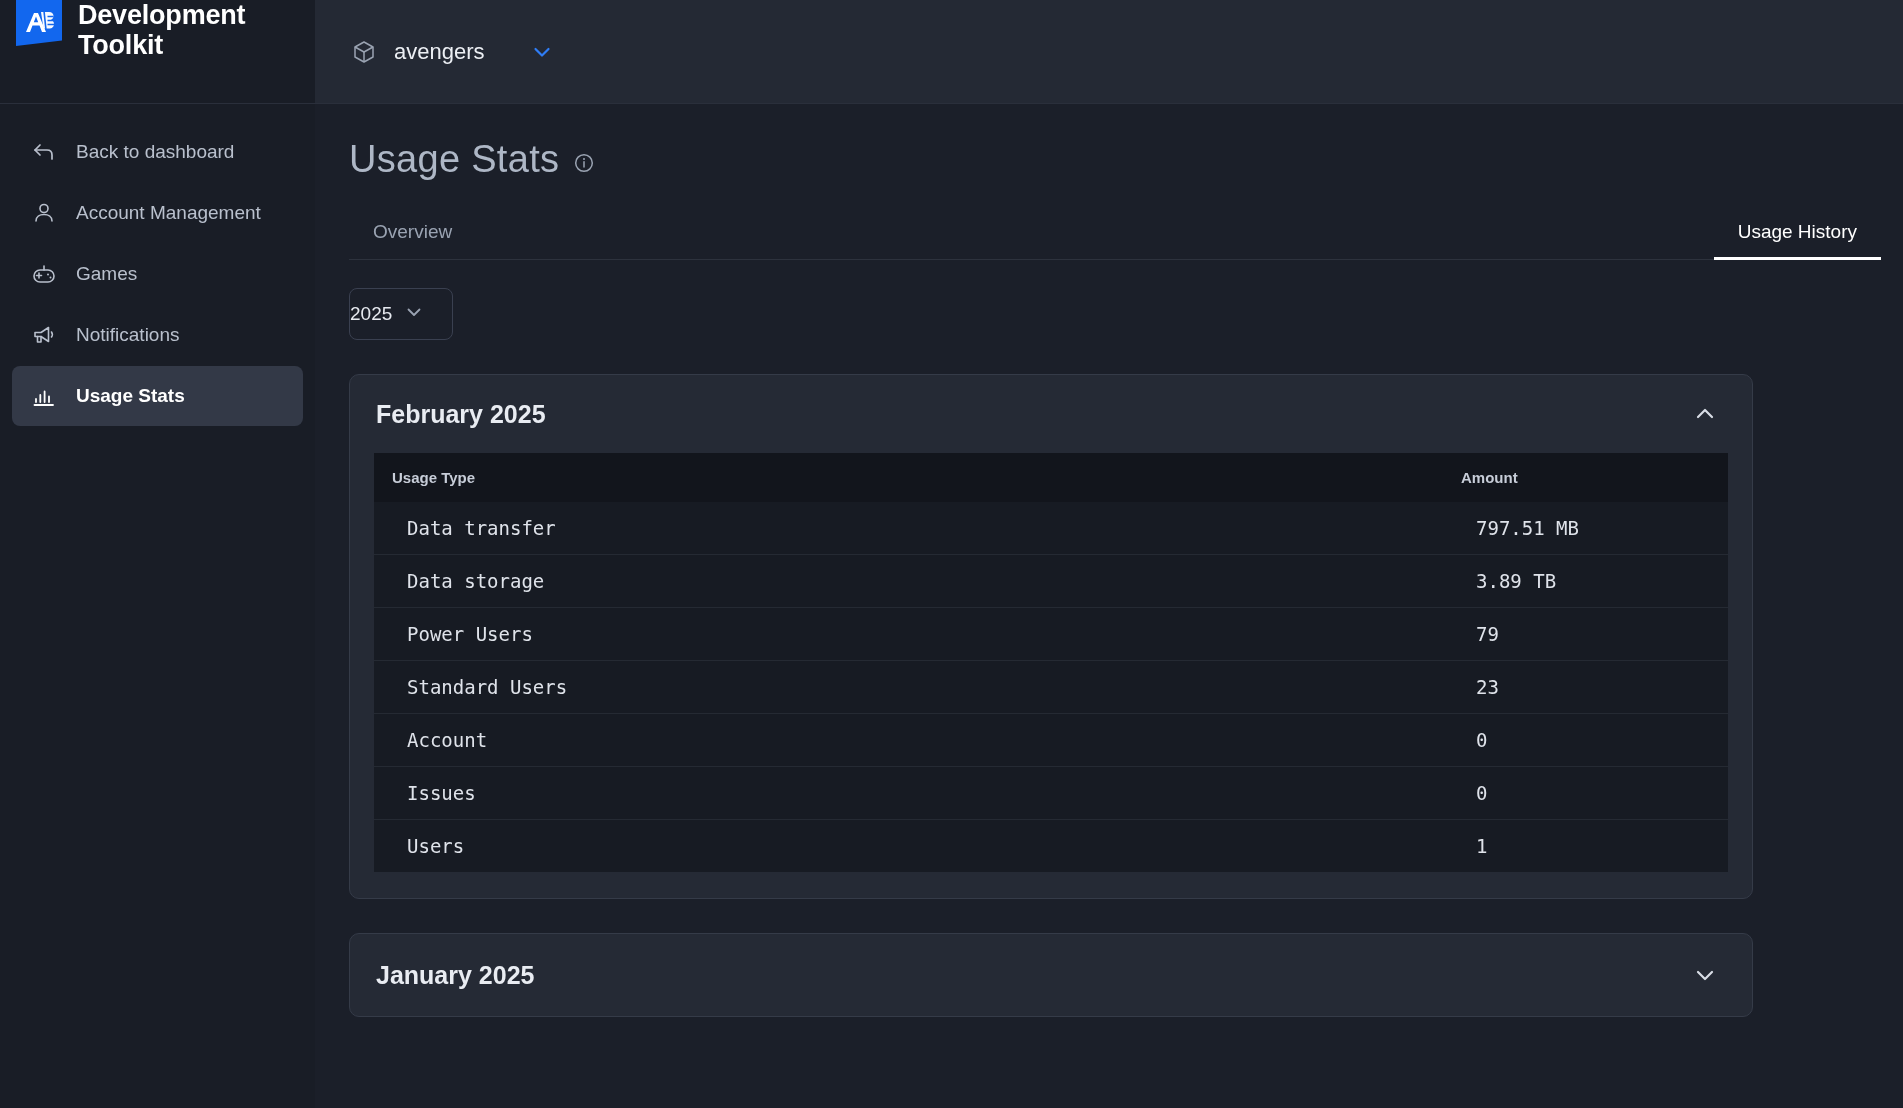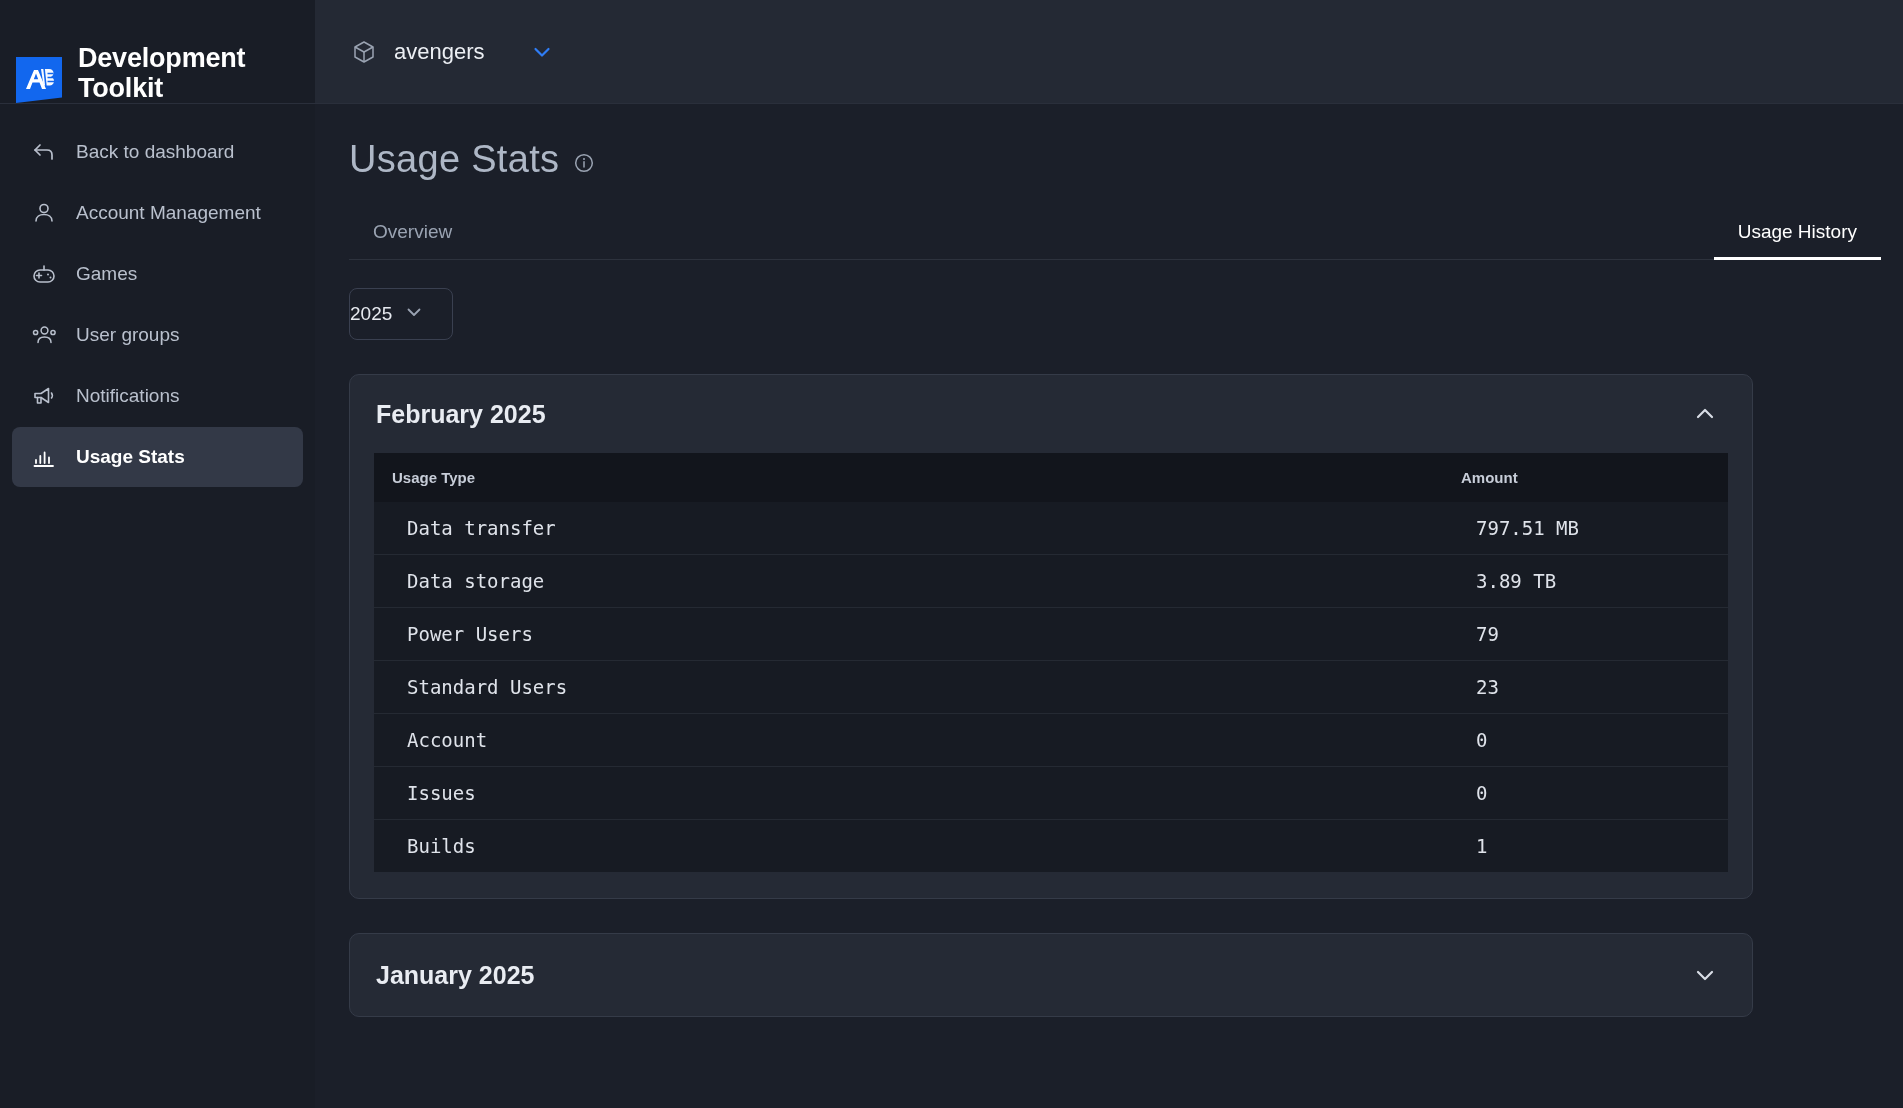--- a/index.html
+++ b/index.html
@@ -13,21 +13,21 @@
 
   
   .sidebar {
     width: 315px; height: 100%;
     background: #191d26;
     display: flex; flex-direction: column;
     flex: 0 0 315px;
   }
   .brand {
     height: 104px;
-    display: flex; align-items: flex-end; gap: 16px;
+    display: flex; align-items: flex-start; gap: 16px;
     padding: 0 20px 0 16px;
     border-bottom: 1px solid #2a2f3b;
   }
   .brand-logo {
     width: 46px; height: 46px;
     background: #1267ee;
     flex: 0 0 46px;
     position: relative;
     clip-path: polygon(0 0, 100% 0, 100% 88%, 0 100%);
     display: flex; align-items: center; justify-content: center;
@@ -201,31 +201,20 @@
             <rect x="3" y="9" width="20" height="12" rx="6"></rect>
             <path d="M8 12 V17 M5.5 14.5 H10.5"></path>
             <circle cx="17" cy="13.5" r="1" fill="#b9c0cd" stroke="none"></circle>
             <circle cx="19.5" cy="16.5" r="1" fill="#b9c0cd" stroke="none"></circle>
             <path d="M13 9 V5"></path>
           </svg>
         </span>
         <span class="nav-label">Games</span>
       </div>
 
-      <div class="nav-item">
-        <span class="ico">
-          <svg width="26" height="26" viewBox="0 0 26 26" fill="none" stroke="#b9c0cd" stroke-width="1.5" stroke-linecap="round">
-            <circle cx="13.5" cy="8.5" r="3.4"></circle>
-            <path d="M7 20.5 C7 16.8 10 15 13.5 15 C17 15 20 16.8 20 20.5"></path>
-            <circle cx="4.6" cy="10.5" r="2.1"></circle>
-            <circle cx="22" cy="10.5" r="2.1"></circle>
-          </svg>
-        </span>
-        <span class="nav-label">User groups</span>
-      </div>
 
       <div class="nav-item">
         <span class="ico">
           <svg width="26" height="26" viewBox="0 0 26 26" fill="none" stroke="#b9c0cd" stroke-width="1.6" stroke-linecap="round" stroke-linejoin="round">
             <path d="M4 10.5 H10 L17.5 5.5 V19.5 L10 14.5 H4 Z"></path>
             <path d="M6.5 14.5 V20 H10 V14.5"></path>
             <path d="M20.5 10 C21.6 11.6 21.6 13.4 20.5 15"></path>
           </svg>
         </span>
         <span class="nav-label">Notifications</span>
@@ -332,21 +321,21 @@
               </tr>
               <tr>
                 <td>Account</td>
                 <td class="amount-col">0</td>
               </tr>
               <tr>
                 <td>Issues</td>
                 <td class="amount-col">0</td>
               </tr>
               <tr>
-                <td>Builds</td>
+                <td>Users</td>
                 <td class="amount-col">1</td>
               </tr>
             </tbody>
           </table>
         </div>
       </div>
 
       <div class="card collapsed">
         <div class="card-head">
           <span class="card-title">January 2025</span>

